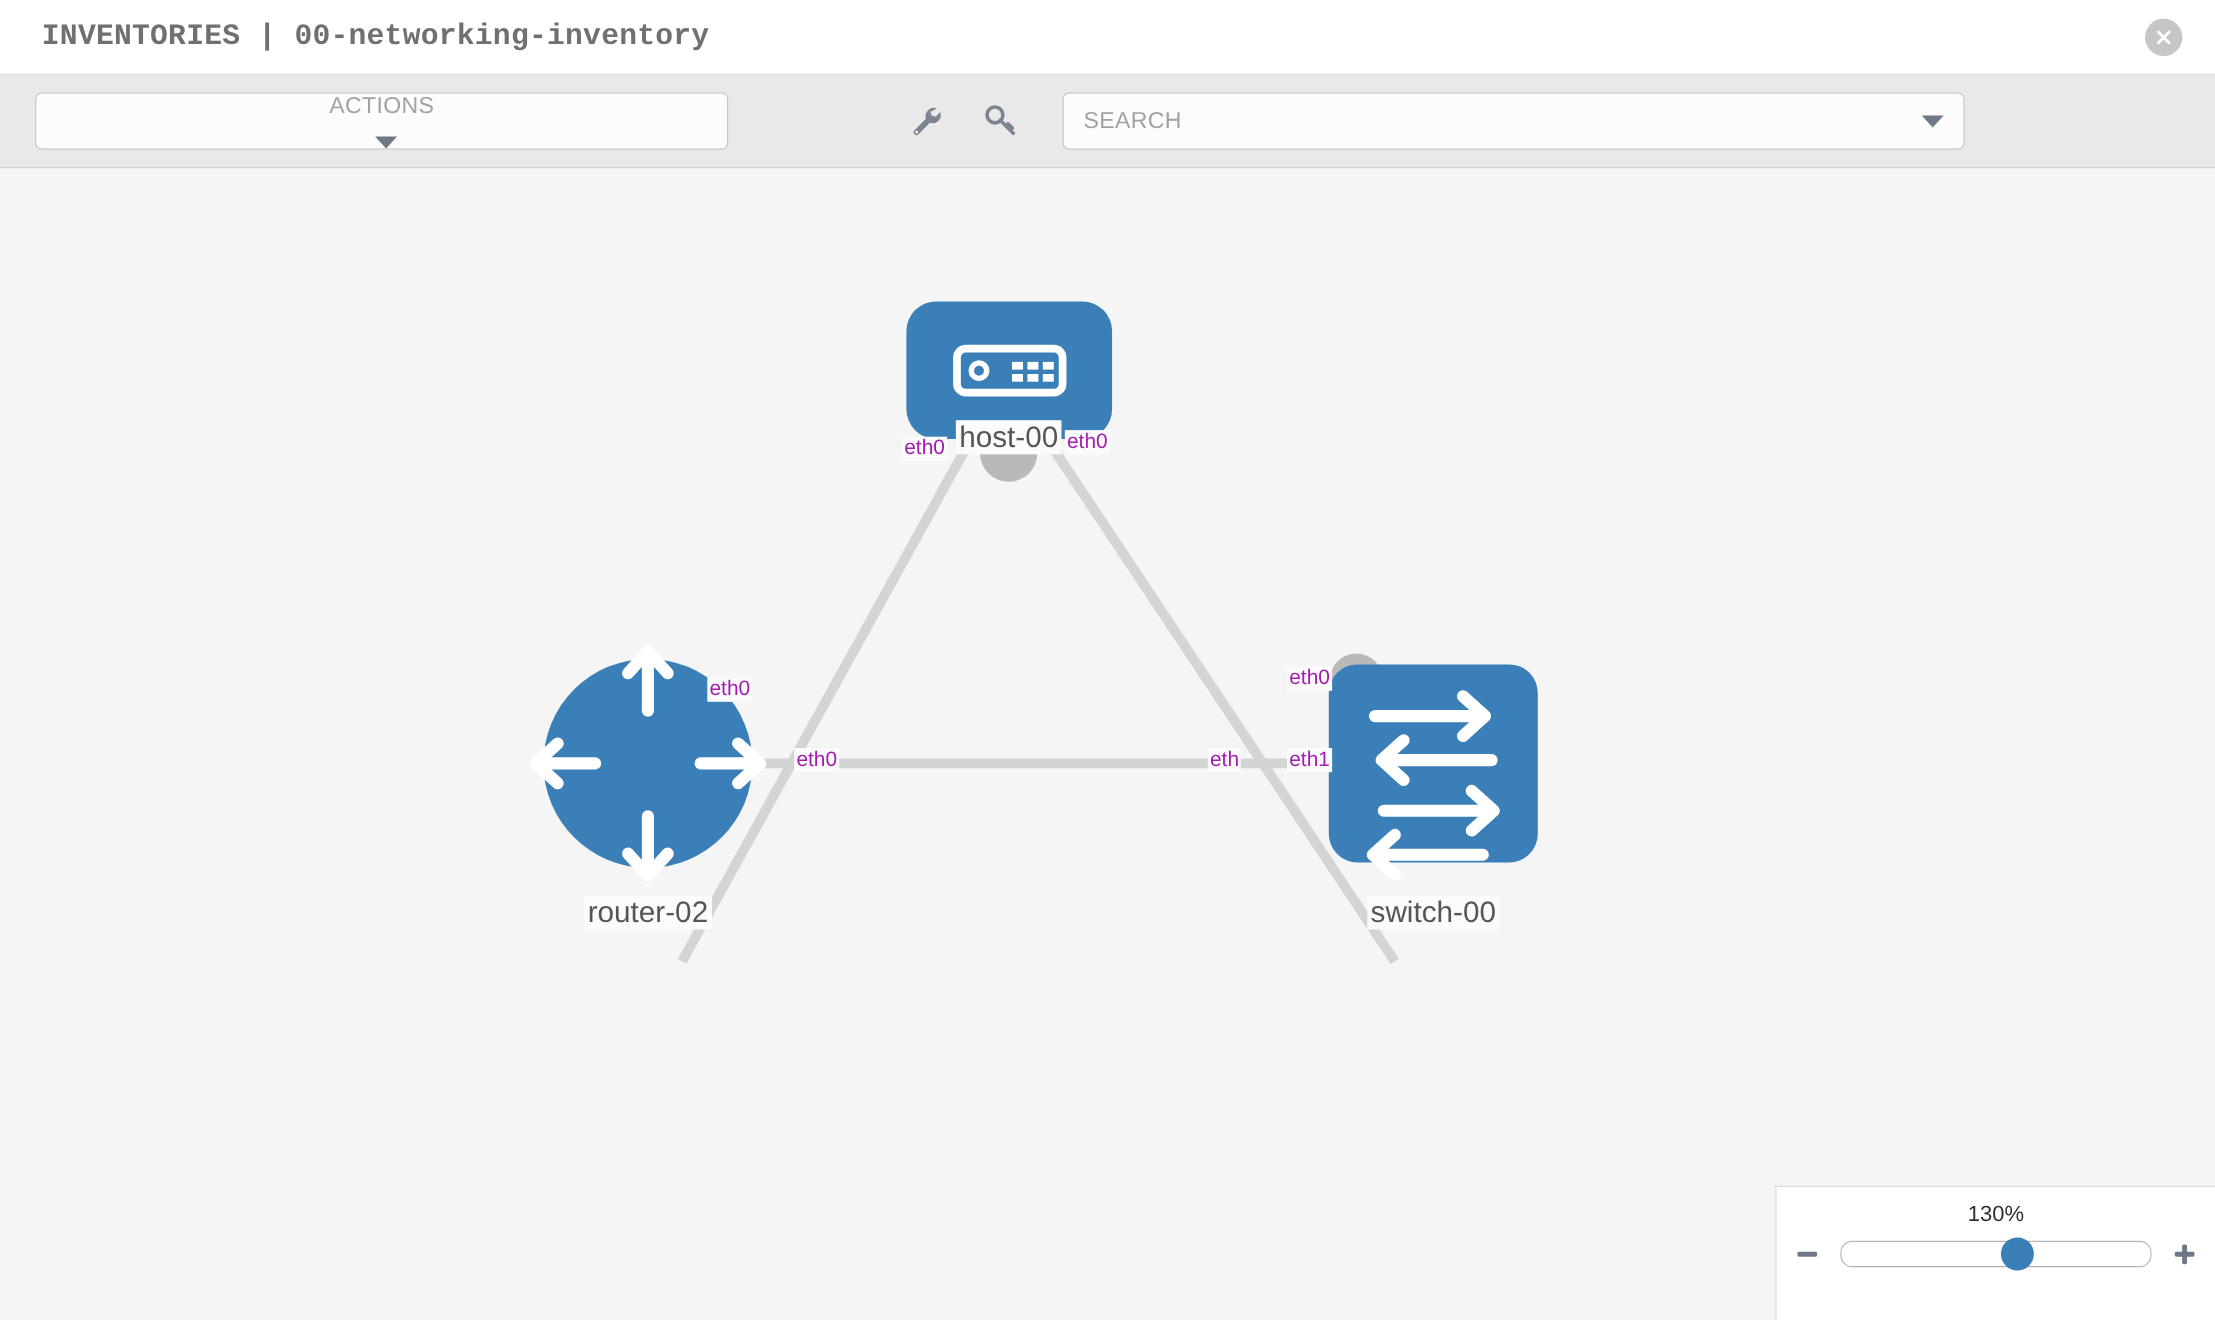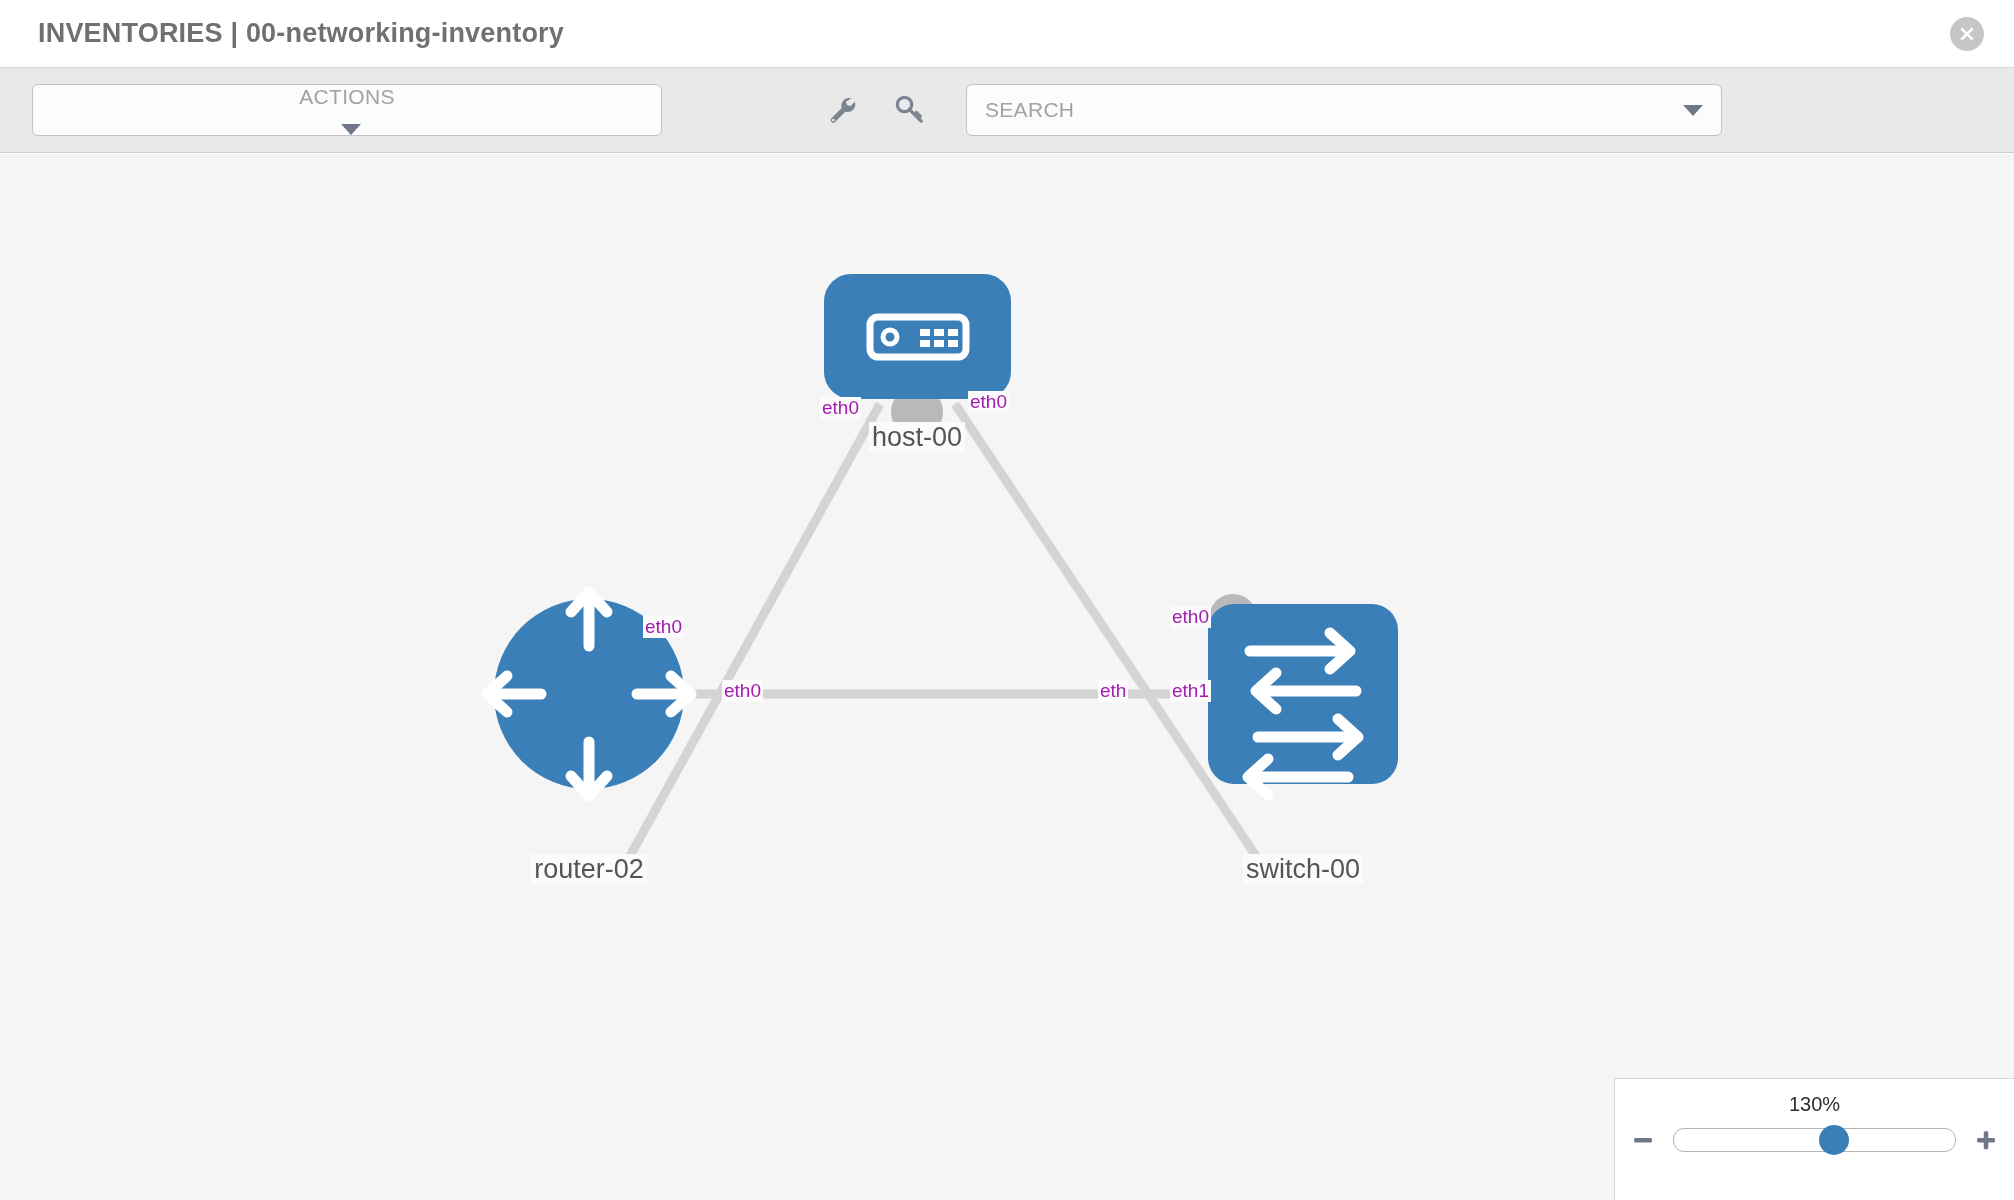--- a/index.html
+++ b/index.html
@@ -19,20 +19,21 @@
   
   .header {
     height: 68px;
     box-sizing: border-box;
     background: #ffffff;
     border-bottom: 1px solid #d7d7d7;
     display: flex;
     align-items: center;
     padding: 0 28px 0 38px;
     position: relative;
+    font-family: Liberation Mono, monospace;
   }
   .page-title {
     font-size: 27px;
     font-weight: bold;
     color: #707070;
     letter-spacing: 0.2px;
     white-space: nowrap;
   }
   .close-btn {
     position: absolute;
@@ -68,21 +69,21 @@
     border: 1px solid #c2c2c2;
     border-radius: 6px;
     display: flex;
     align-items: center;
     padding: 0 18px;
     position: relative;
     cursor: pointer;
   }
   .actions-select { width: 630px; flex-direction: column; }
   .search-select {
-    width: 756px;
+    width: 820px;
     flex: none;
   }
   .select-label {
     font-size: 21px;
     color: #a2a2a2;
     letter-spacing: 0.3px;
     flex: 1;
     user-select: none;
   }
   .caret {
@@ -128,21 +129,20 @@
 
   .node-label {
     position: absolute;
     font-size: 27px;
     color: #555555;
     background: #fbfbfb;
     padding: 0 3px;
     white-space: nowrap;
     transform: translateX(-50%);
     user-select: none;
-    margin-top: 40px;
   }
   .iface-label {
     position: absolute;
     font-size: 19px;
     color: #a21caf;
     background: #fbfbfb;
     padding: 0 2px;
     white-space: nowrap;
     user-select: none;
   }

